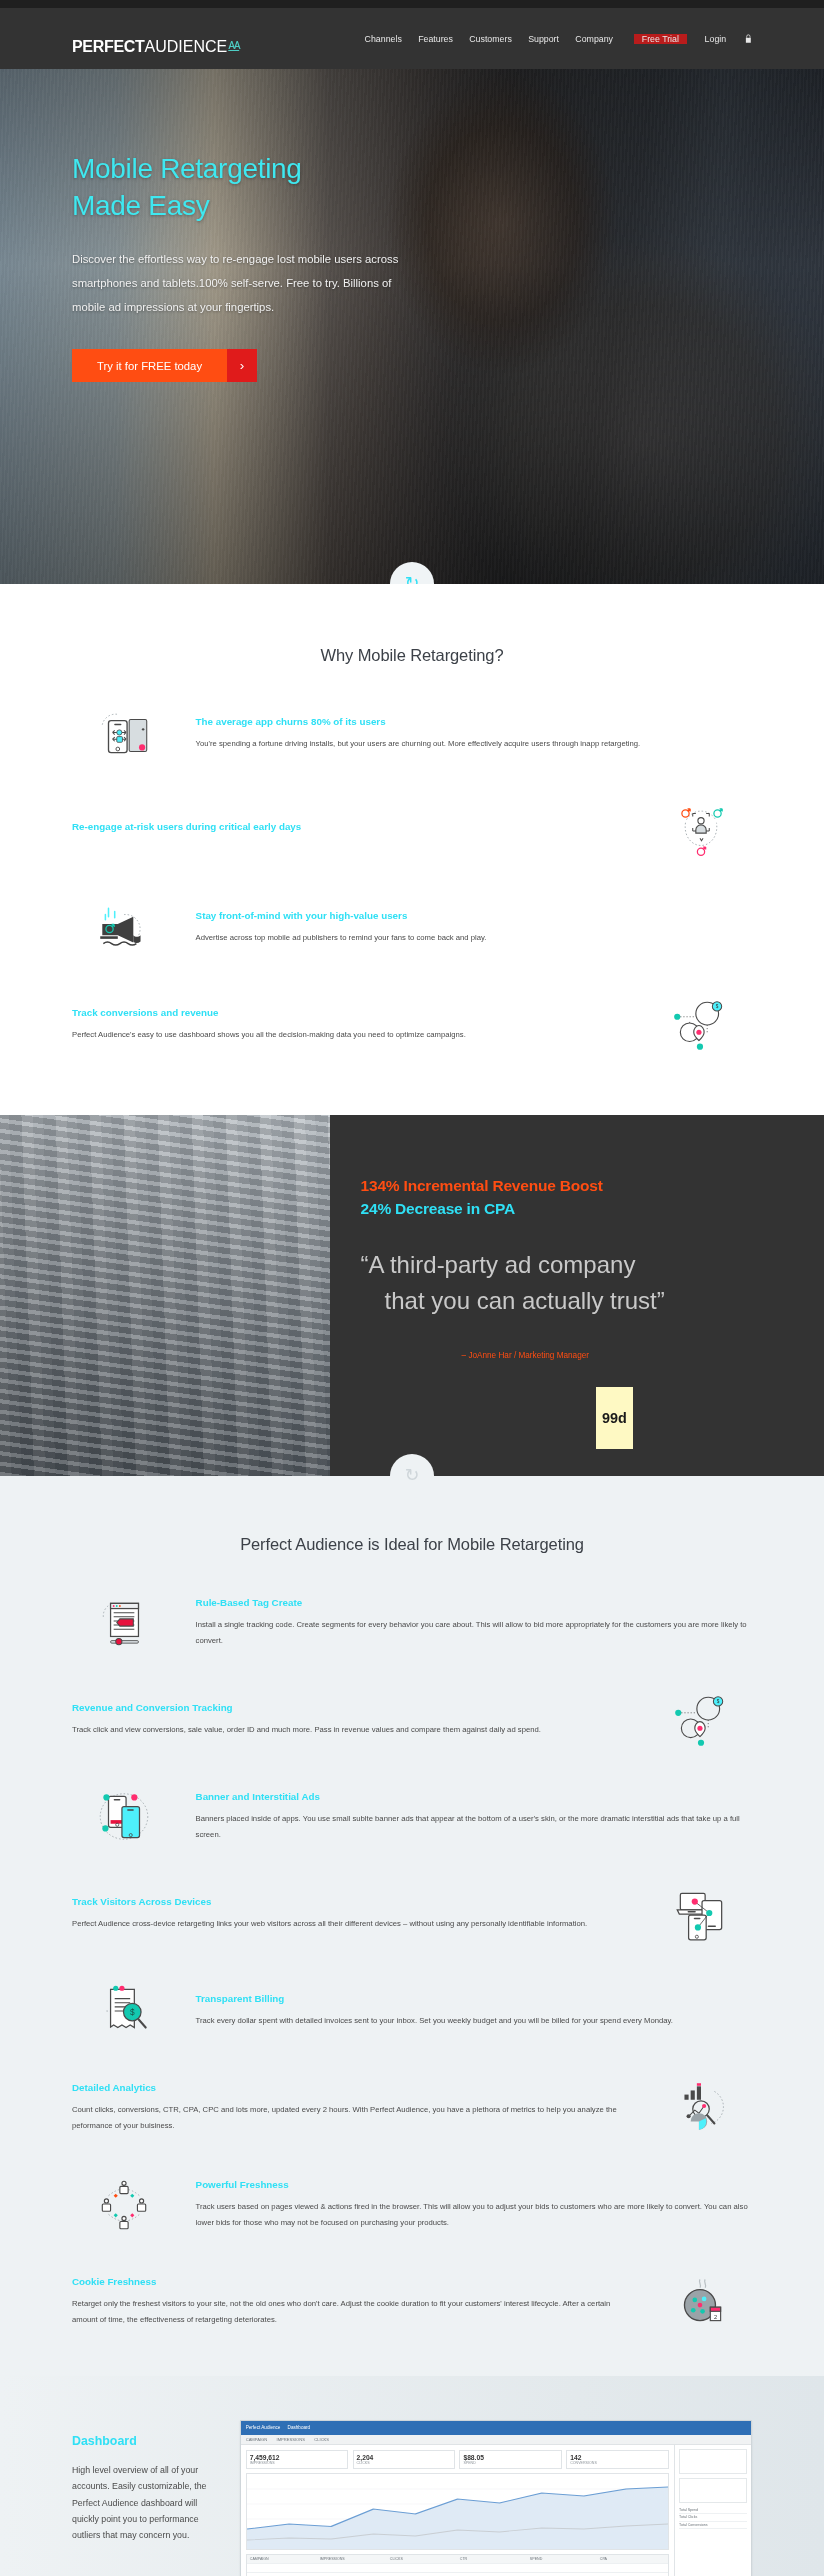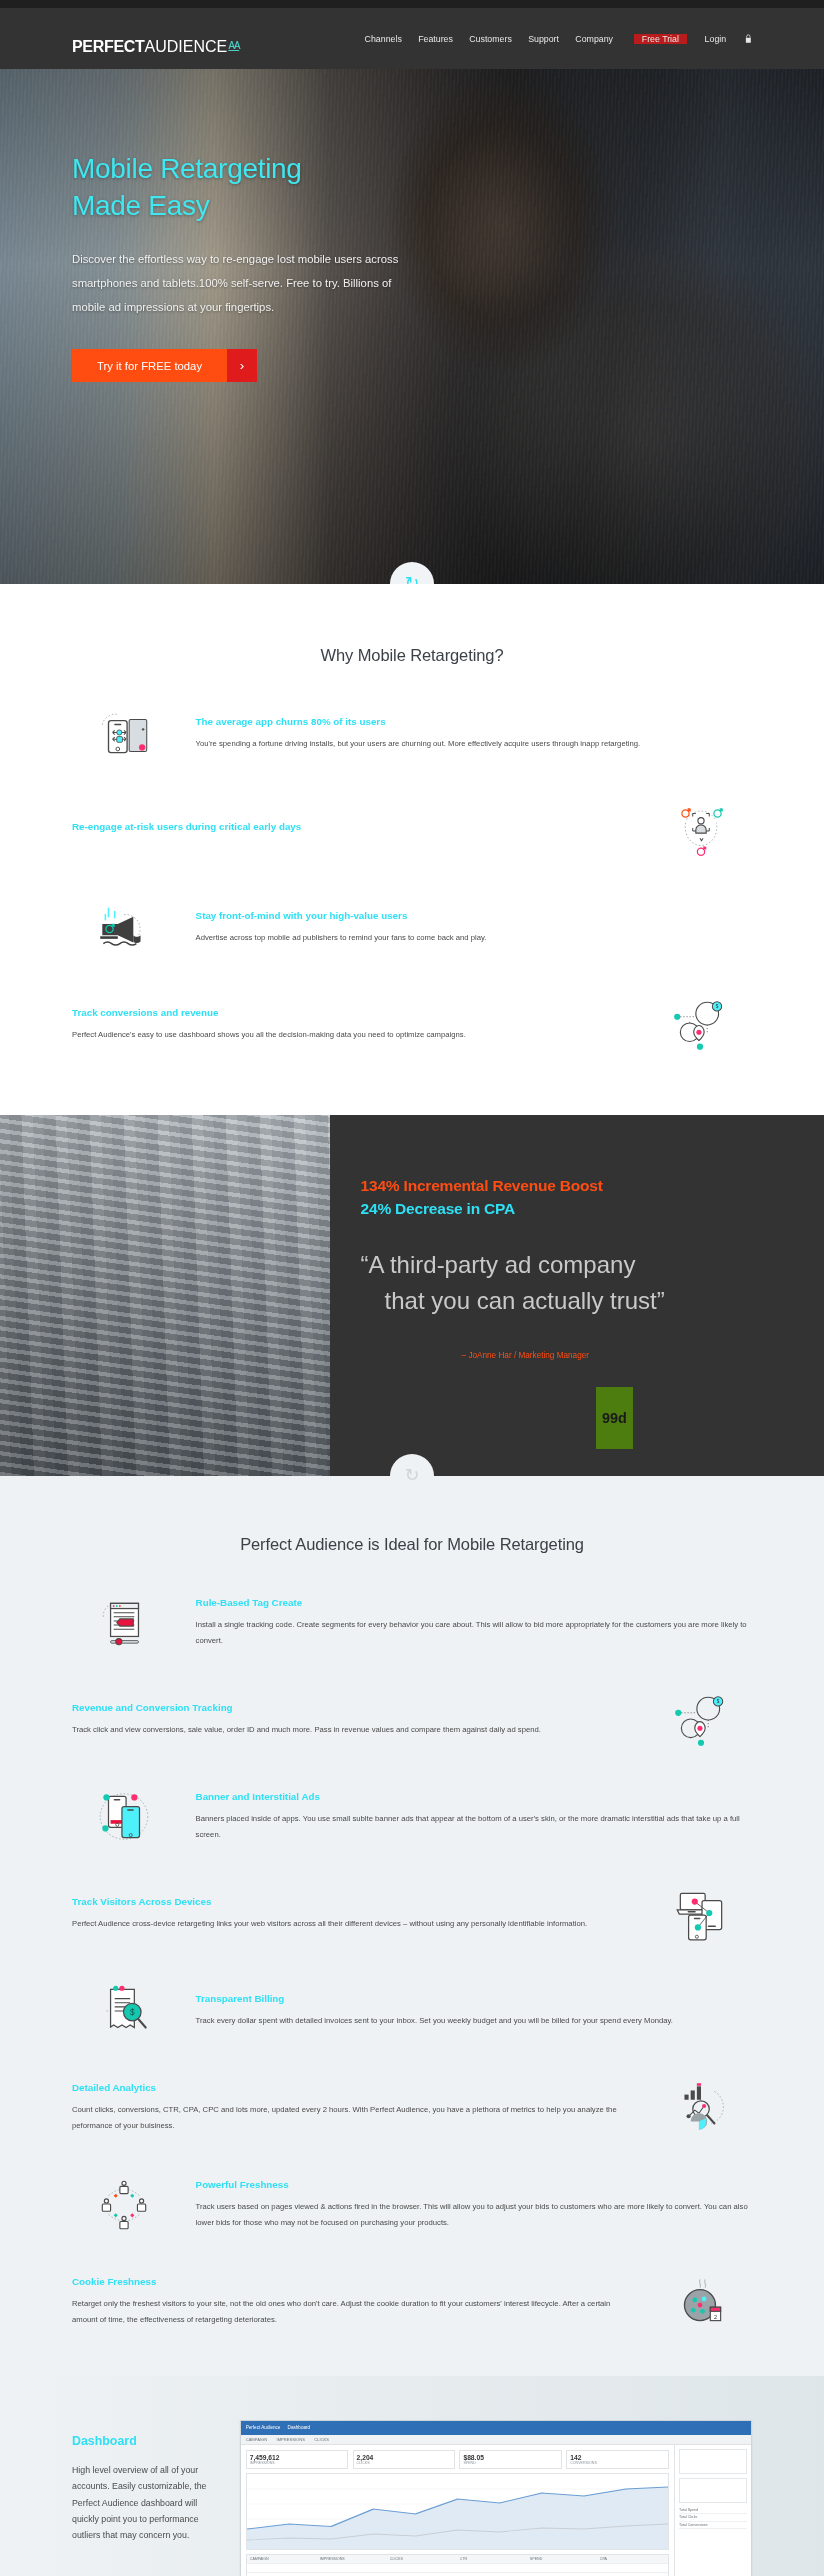--- a/index.html
+++ b/index.html
@@ -119,21 +119,21 @@
   }
   .testimonial .content{
     width:60%; padding:62px 62px 0 31px; color:#fff; position:relative;
   }
   .stat-orange{ color:#ff4d12; font-size:15.5px; margin-bottom:5.2px; font-weight:600; letter-spacing:-0.2px;}
   .stat-cyan{ color:#2fe0f5; font-size:15.5px; font-weight:600; letter-spacing:-0.2px;}
   .quote{ color:#c9c9c9; font-size:24px; line-height:1.5; font-weight:300; margin-top:29px; }
   .quote .l2{ padding-left:24px; display:block; }
   .attrib{ color:#ff4d12; font-size:8.2px; margin-top:32px; text-align:center; padding-right:72px;}
   .badge99{
-    width:37px; height:62px; background:#4d7c0f; color:#1a1a1a; font-weight:bold; font-size:14.4px;
+    width:37px; height:62px; background:#fef9c3; color:#1a1a1a; font-weight:bold; font-size:14.4px;
     display:flex; align-items:center; justify-content:center; margin:27px auto 0; margin-right:129px;
   }
 
   
   .ideal{ background:#eef2f4; padding:59px 0 46px; }
 
   
   .dash{ background:linear-gradient(90deg,#eef2f4 0%, #e3e9ec 70%, #dfe6ea 100%); padding:44px 0 41px; }
   .dash-inner{ width:680px; margin:0 auto; display:flex; gap:18.5px; align-items:flex-start;}
   .dash-left{ width:149px; padding-top:13.4px;}

